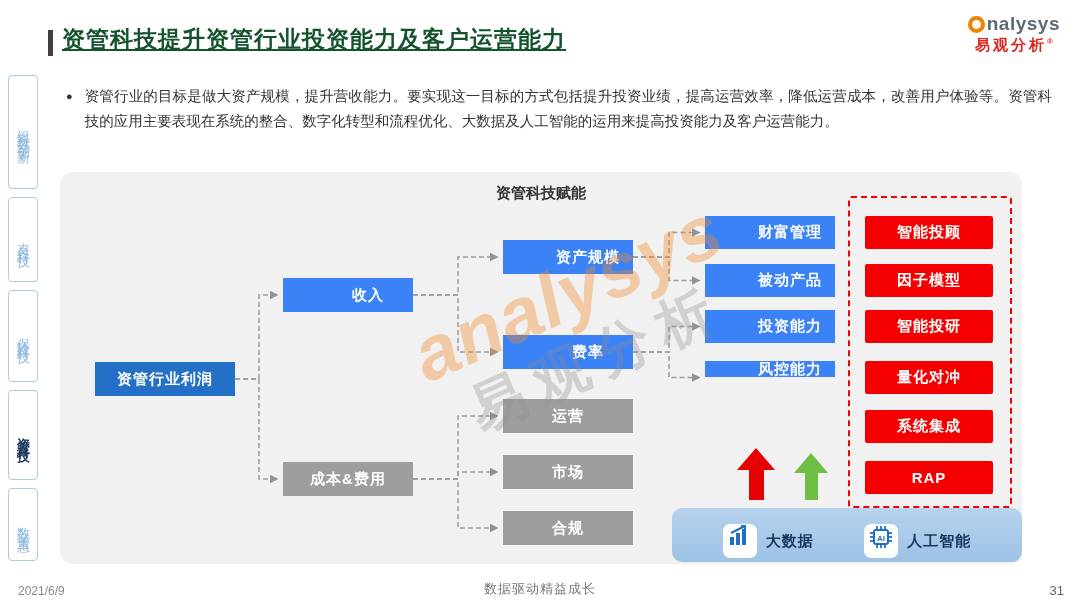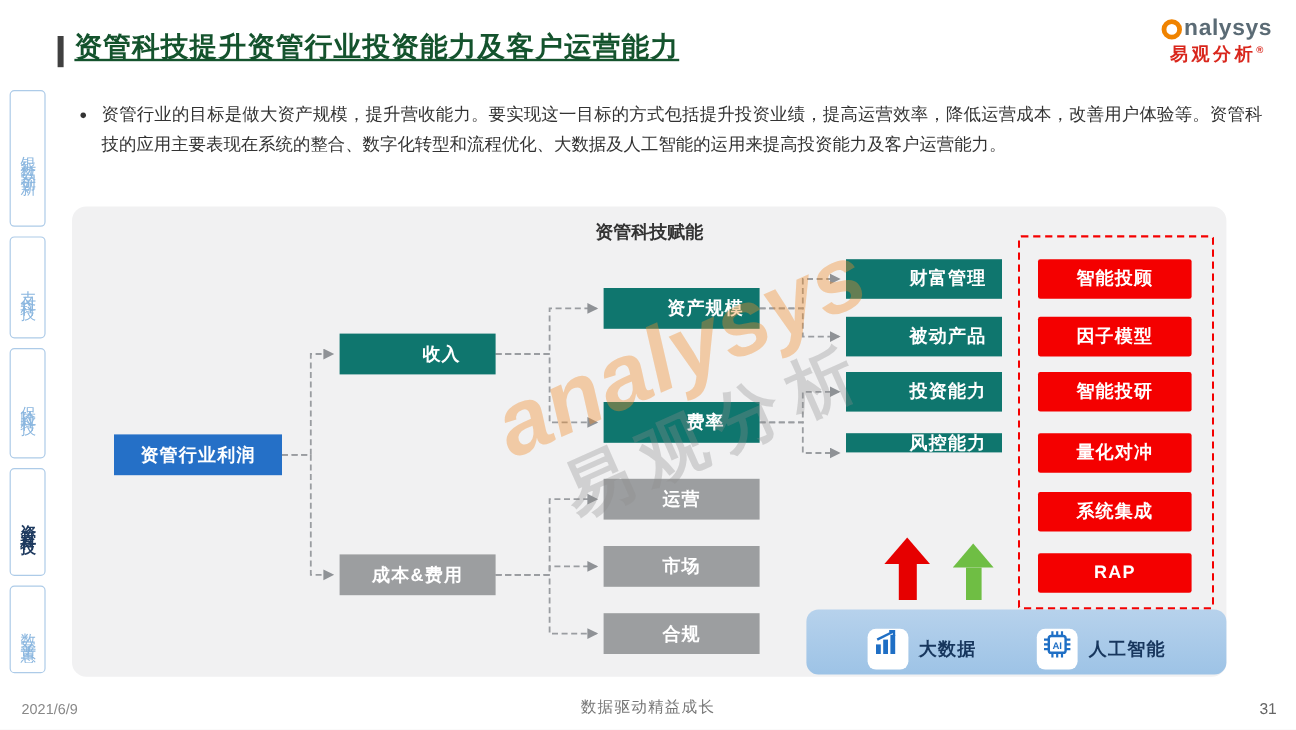--- a/index.html
+++ b/index.html
@@ -40,21 +40,21 @@
   .panel-title { position:absolute; top:12px; left:0; width:100%; text-align:center; font-size:15px; font-weight:bold; color:#333; z-index:2; }
 
   .connectors { position:absolute; left:0; top:0; z-index:1; pointer-events:none; }
 
   .node {
     position:absolute; z-index:2; box-sizing:border-box;
     display:flex; align-items:center; justify-content:center;
     color:#fff; font-weight:bold; font-size:15px; letter-spacing:1px;
   }
   .node.blue   { background:#2570C7; }
-  .node.orange { background:#0f766e;padding-left:40px; }
+  .node.orange { background:#3b82f6;padding-left:40px; }
   .node.gray   { background:#9C9EA0; }
   .node.red    { background:#F40000; border-radius:2px; }
 
   .dashed-frame {
     position:absolute; left:788px; top:24px; width:164px; height:312px;
     border:2px dashed #F40000; border-radius:3px; box-sizing:border-box; z-index:1;
   }
 
   .up-arrow { position:absolute; z-index:2; display:flex; flex-direction:column; align-items:center; }
   .up-arrow .head { width:0; height:0; border-style:solid; }

